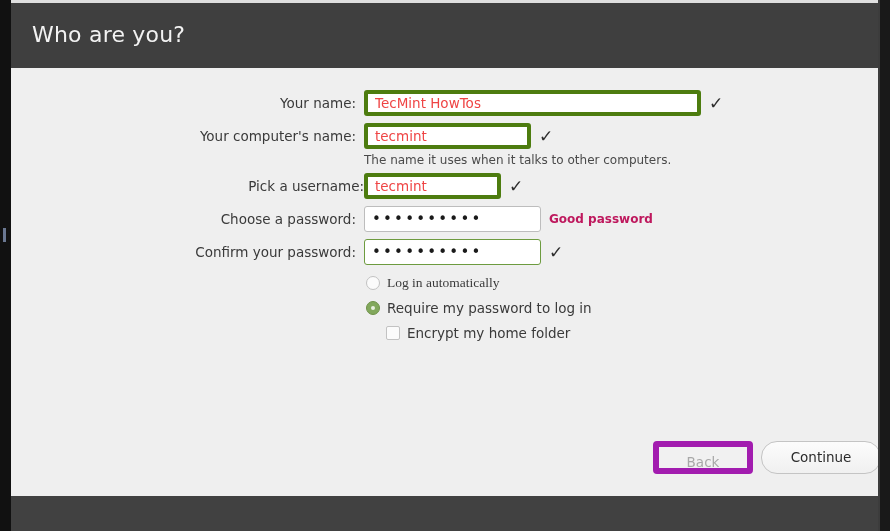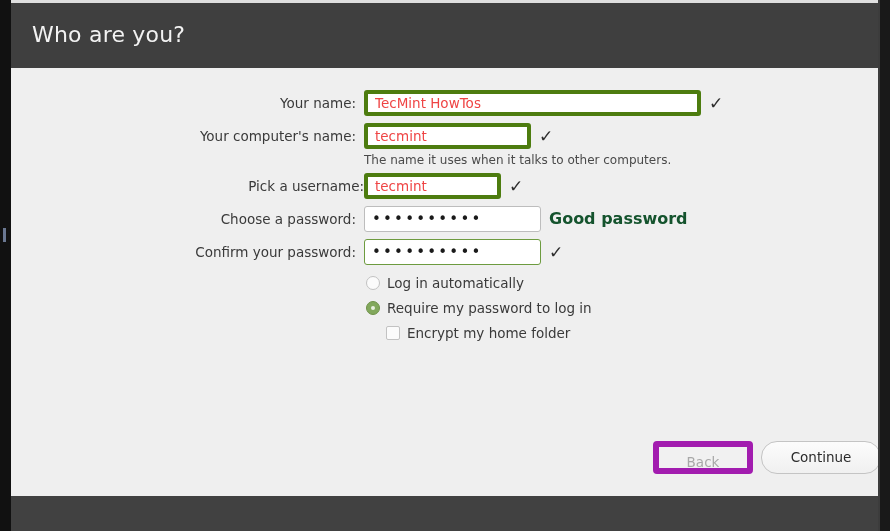--- a/index.html
+++ b/index.html
@@ -168,23 +168,23 @@
 
   .hint {
     position: absolute;
     font-size: 12px;
     color: #4a4a4a;
     white-space: nowrap;
   }
 
   .pwd-strength {
     position: absolute;
-    font-size: 16px;
+    font-size: 12px;
     font-weight: bold;
-    color: #14532d;
+    color: #be185d;
     line-height: 26px;
     white-space: nowrap;
   }
 
   
   .optrow {
     position: absolute;
     display: flex;
     align-items: center;
     height: 20px;
@@ -300,21 +300,21 @@
       </div>
       <div class="pwd-dots" style="left:353px; top:138px; width:177px;">••••••••••</div>
       <div class="pwd-strength" style="left:538px; top:138px;">Good password</div>
 
       <div class="row" style="left:0; top:171px; width:345px;">
         <div class="fieldlabel">Confirm your password:</div>
       </div>
       <div class="pwd-dots valid-green" style="left:353px; top:171px; width:177px;">••••••••••</div>
       <div class="tick" style="left:538px; top:171px;">✓</div>
 
-      <div class="optrow" style="left:355px; top:205px;">
+      <div class="optrow" style="left:355px; top:205px;font-family:Liberation Serif, serif;">
         <span class="radio"></span>
         <span class="optlabel">Log in automatically</span>
       </div>
 
       <div class="optrow" style="left:355px; top:230px;">
         <span class="radio checked"></span>
         <span class="optlabel">Require my password to log in</span>
       </div>
 
       <div class="optrow" style="left:375px; top:255px;">

